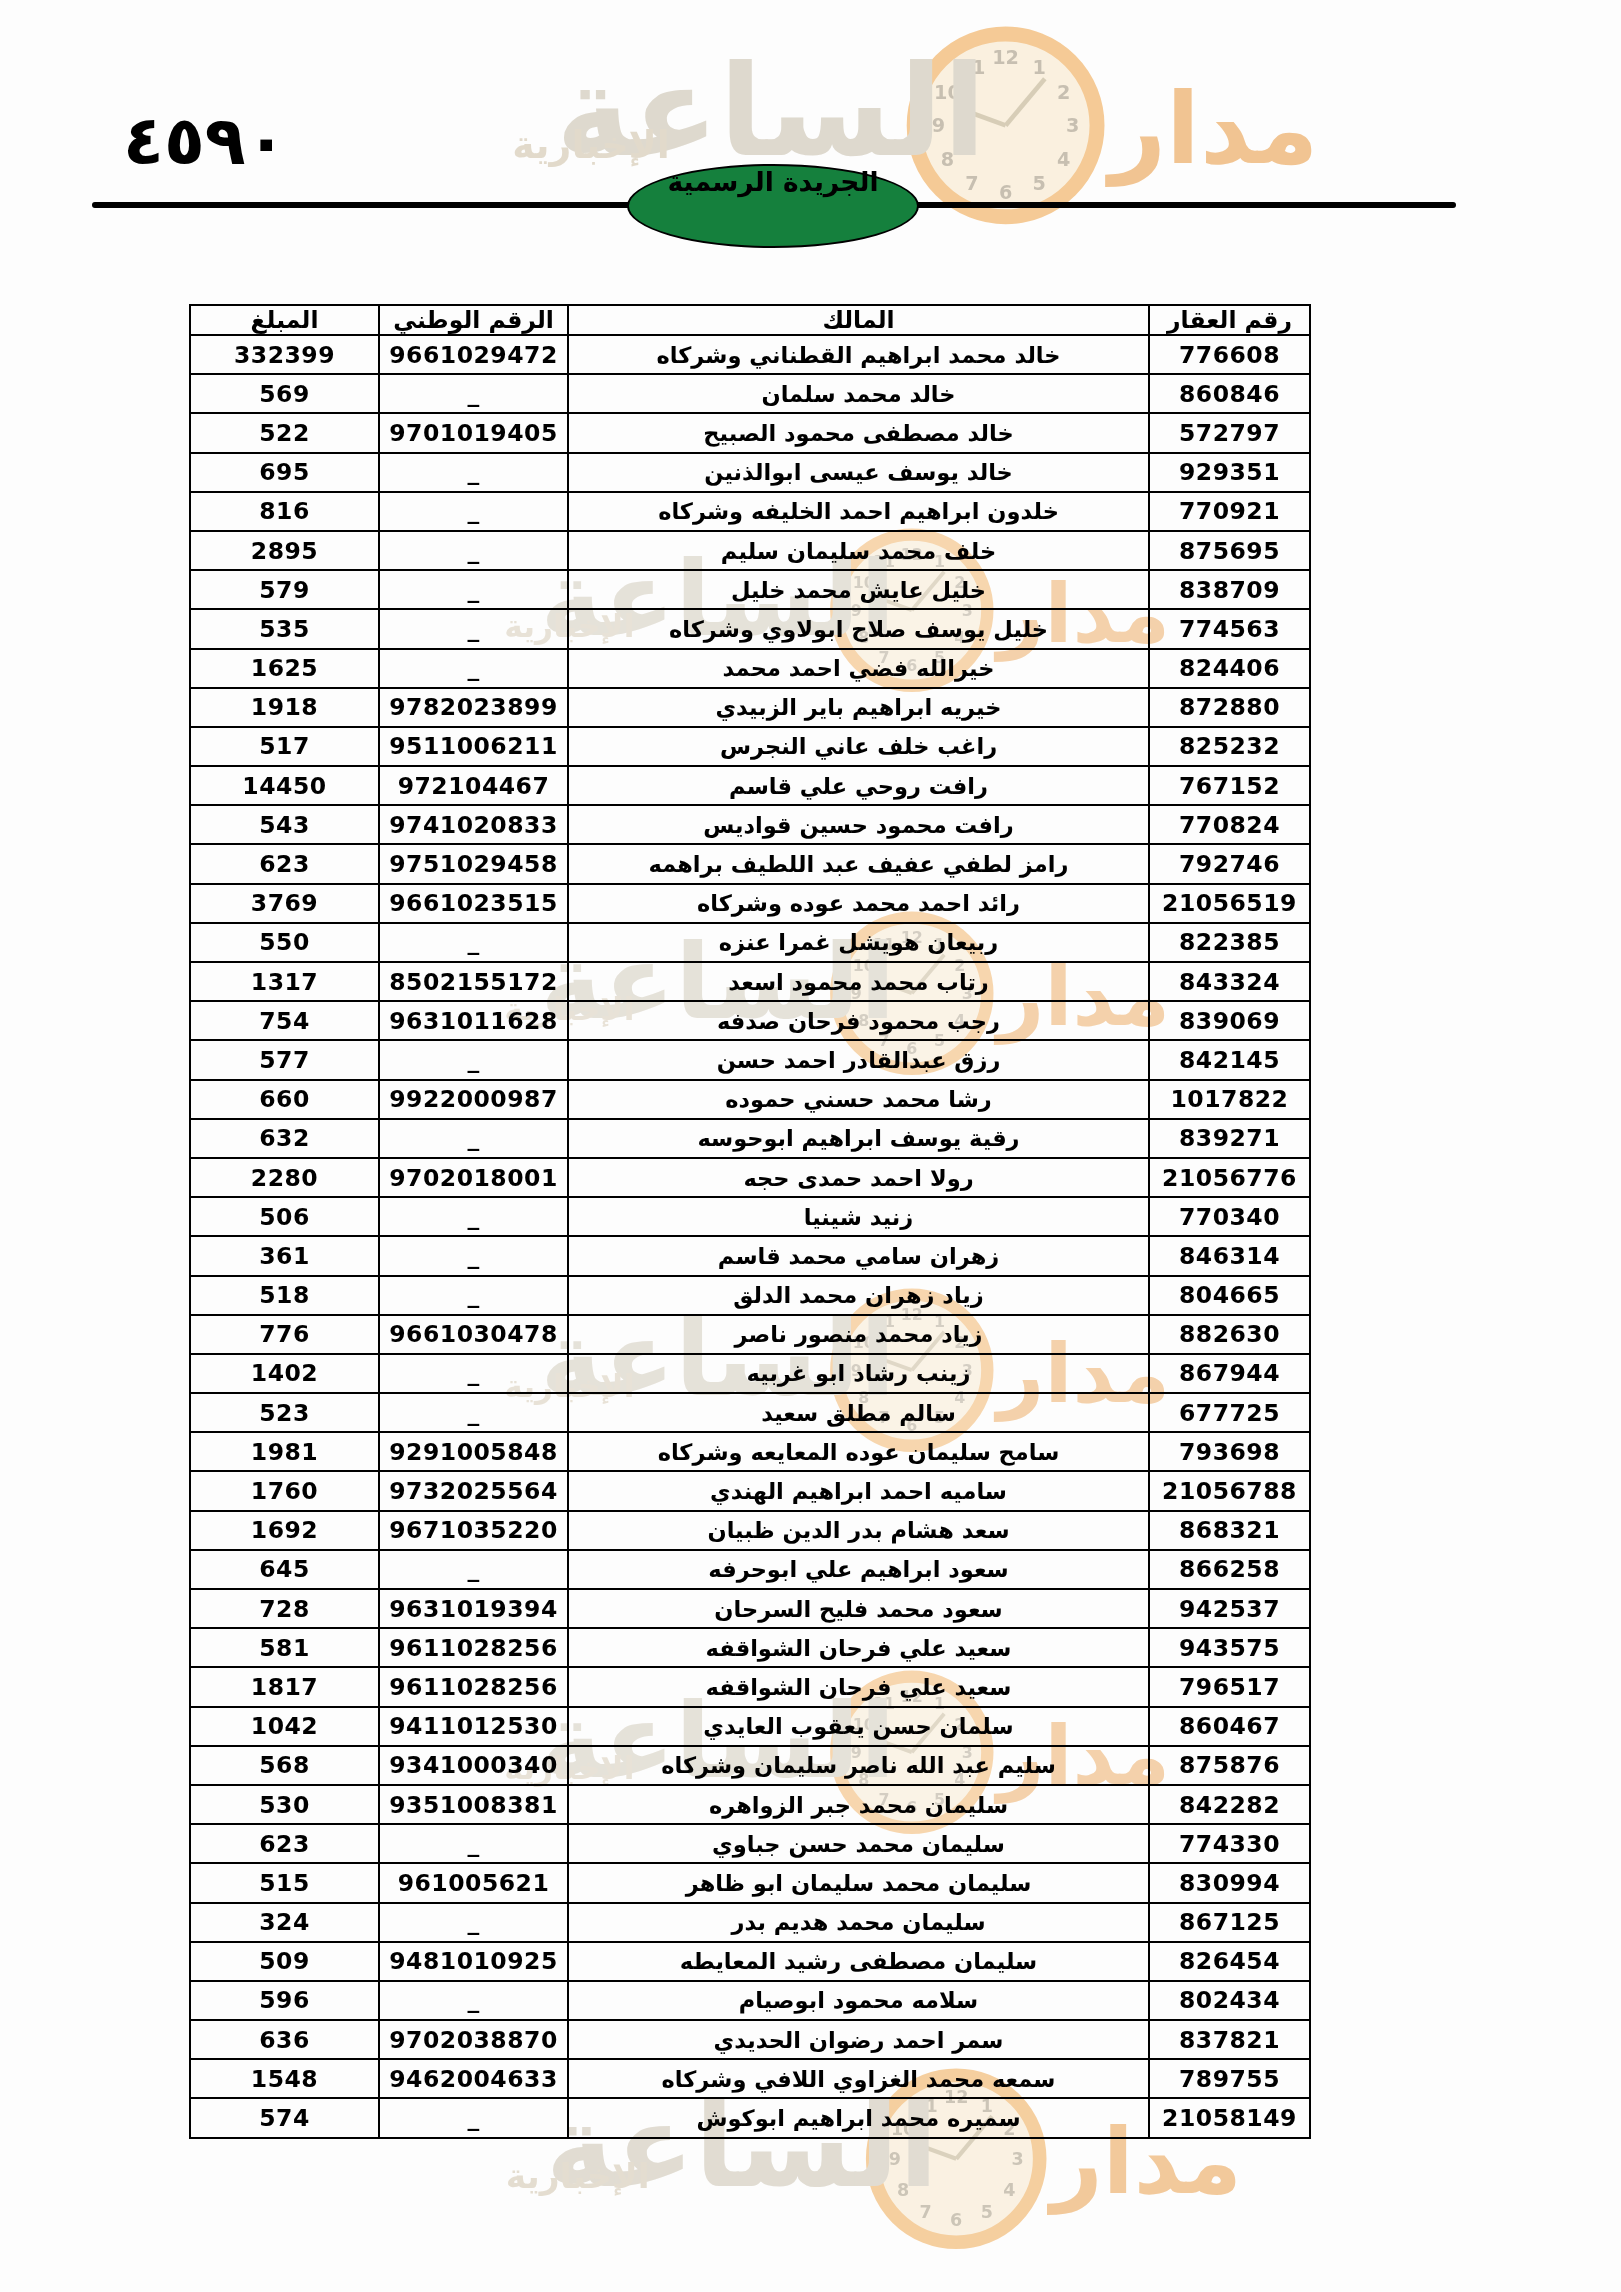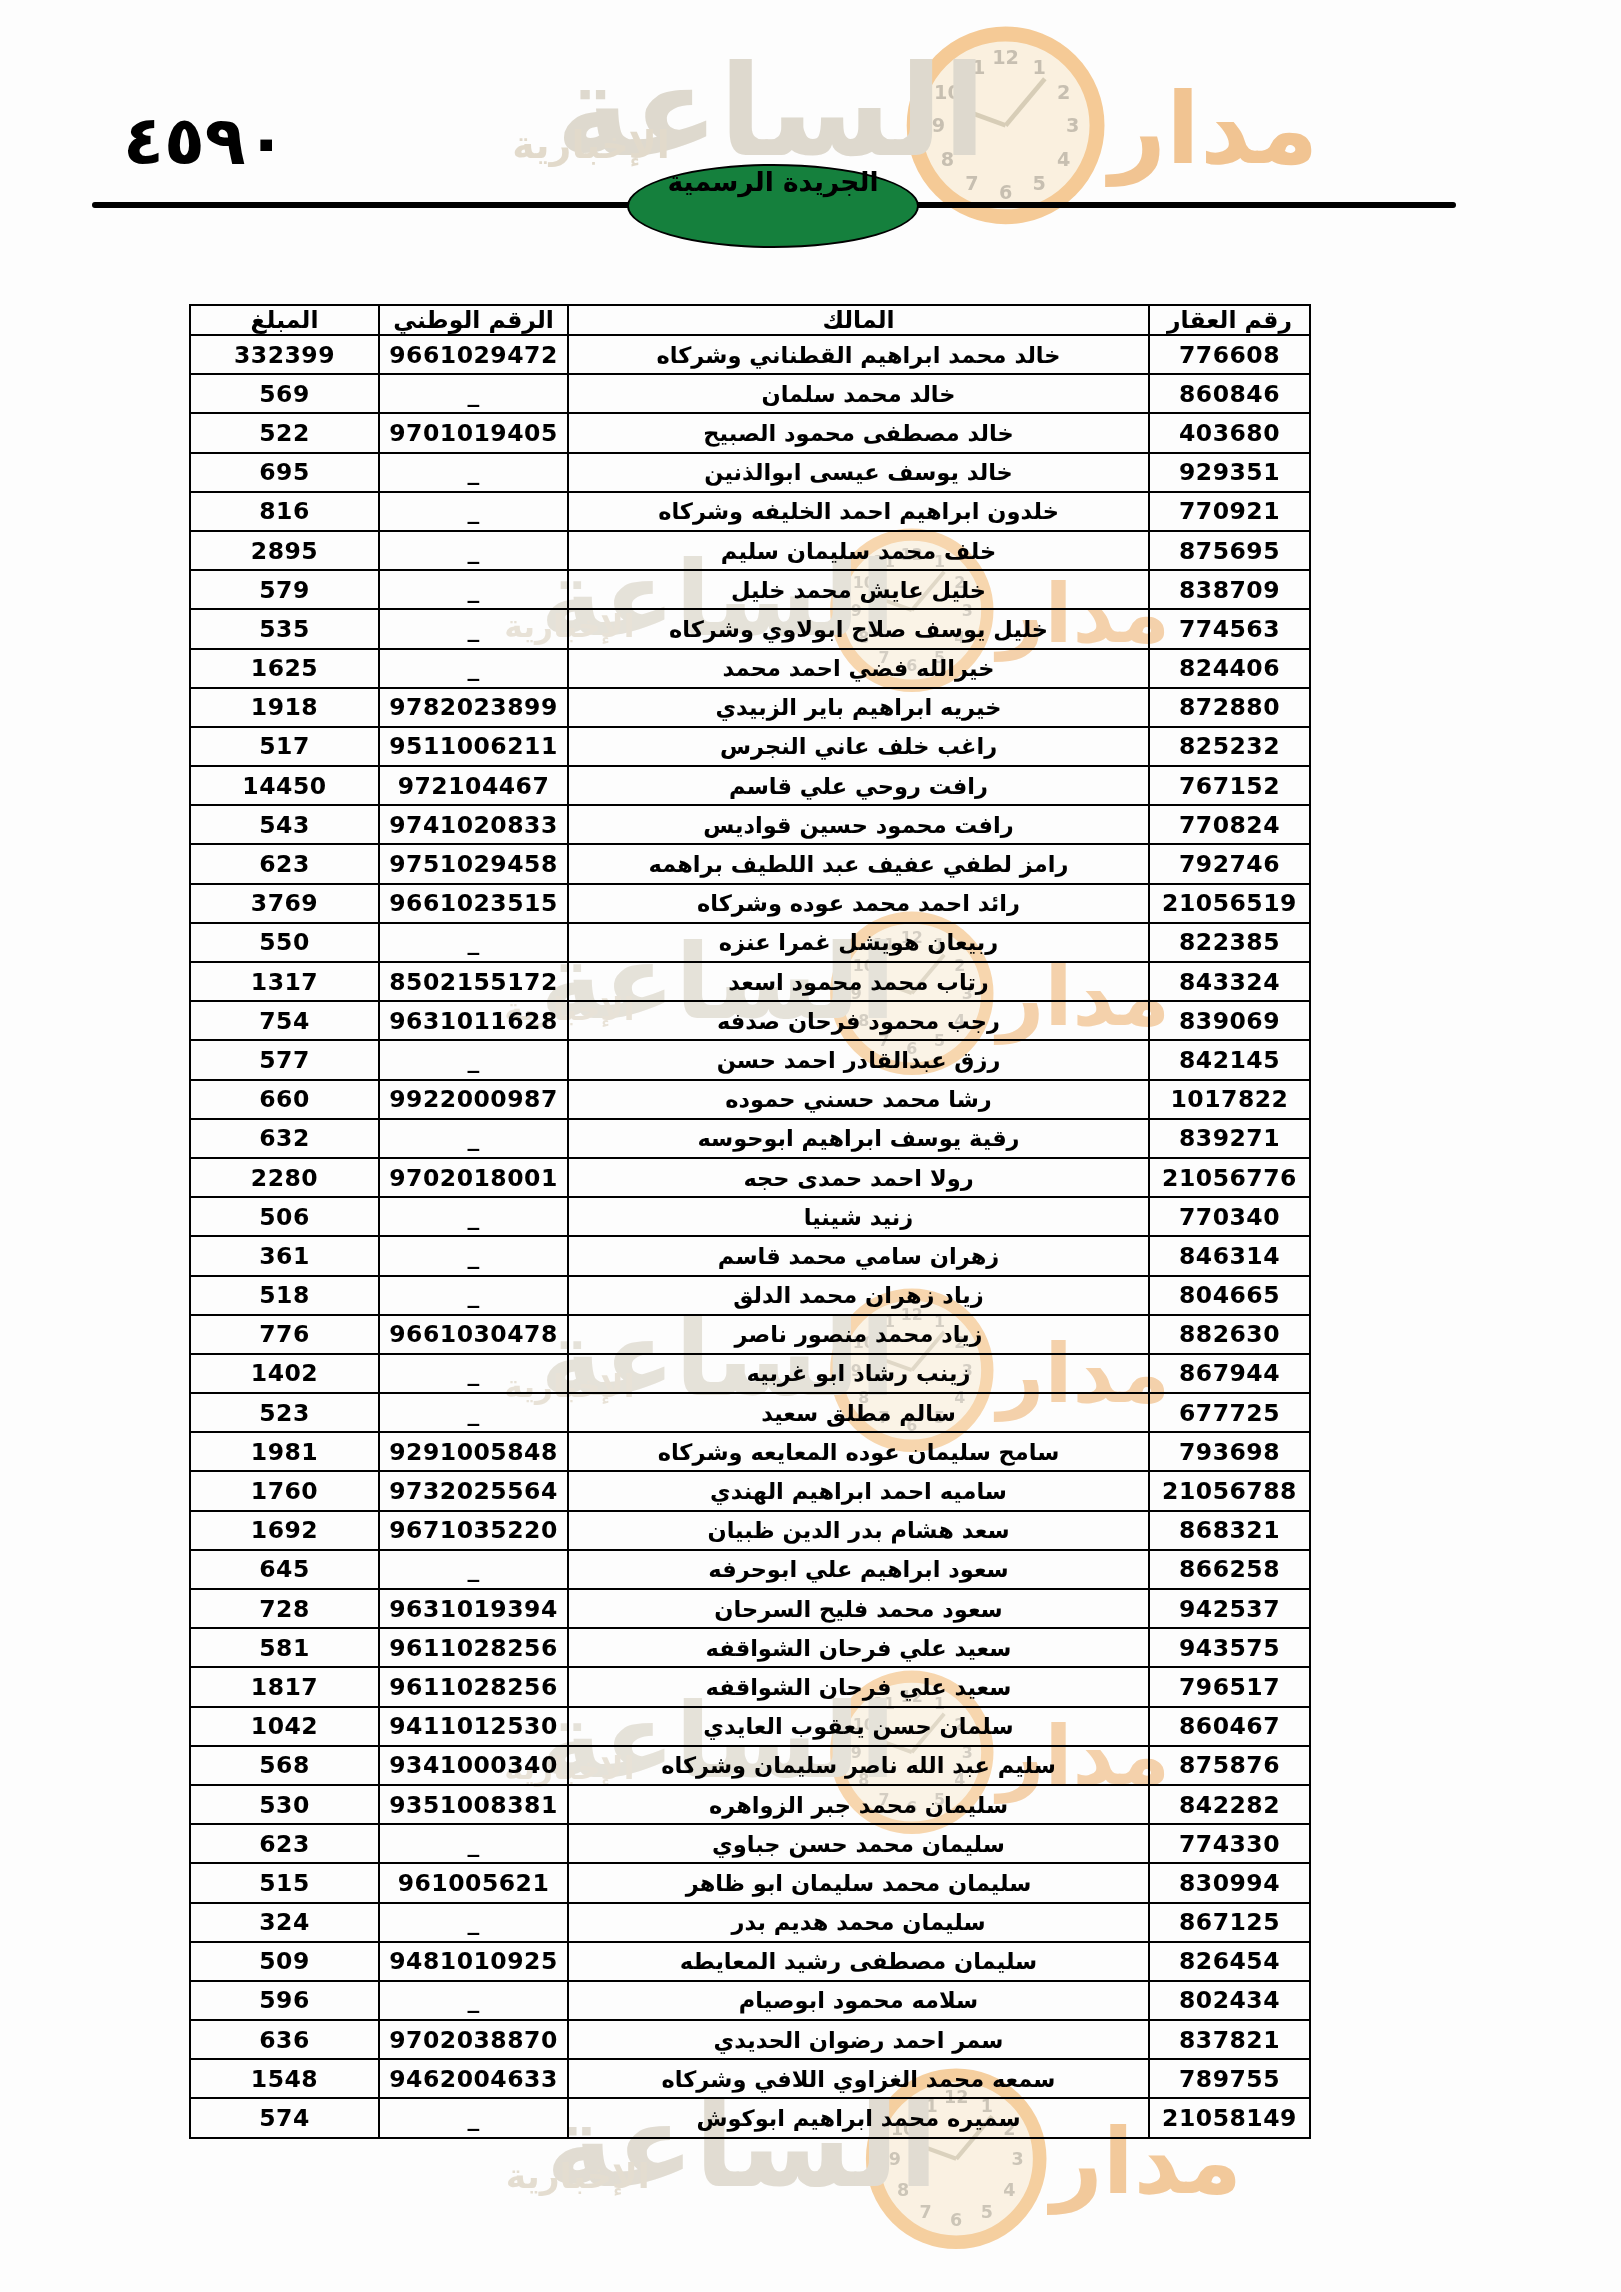--- a/index.html
+++ b/index.html
@@ -253,21 +253,21 @@
   </tr>
 
   <tr>
     <td class="num">860846</td>
     <td>خالد محمد سلمان</td>
     <td class="num">_</td>
     <td class="num">569</td>
   </tr>
 
   <tr>
-    <td class="num">403680</td>
+    <td class="num">572797</td>
     <td>خالد مصطفى محمود الصبيح</td>
     <td class="num">9701019405</td>
     <td class="num">522</td>
   </tr>
 
   <tr>
     <td class="num">929351</td>
     <td>خالد يوسف عيسى  ابوالذنين</td>
     <td class="num">_</td>
     <td class="num">695</td>

